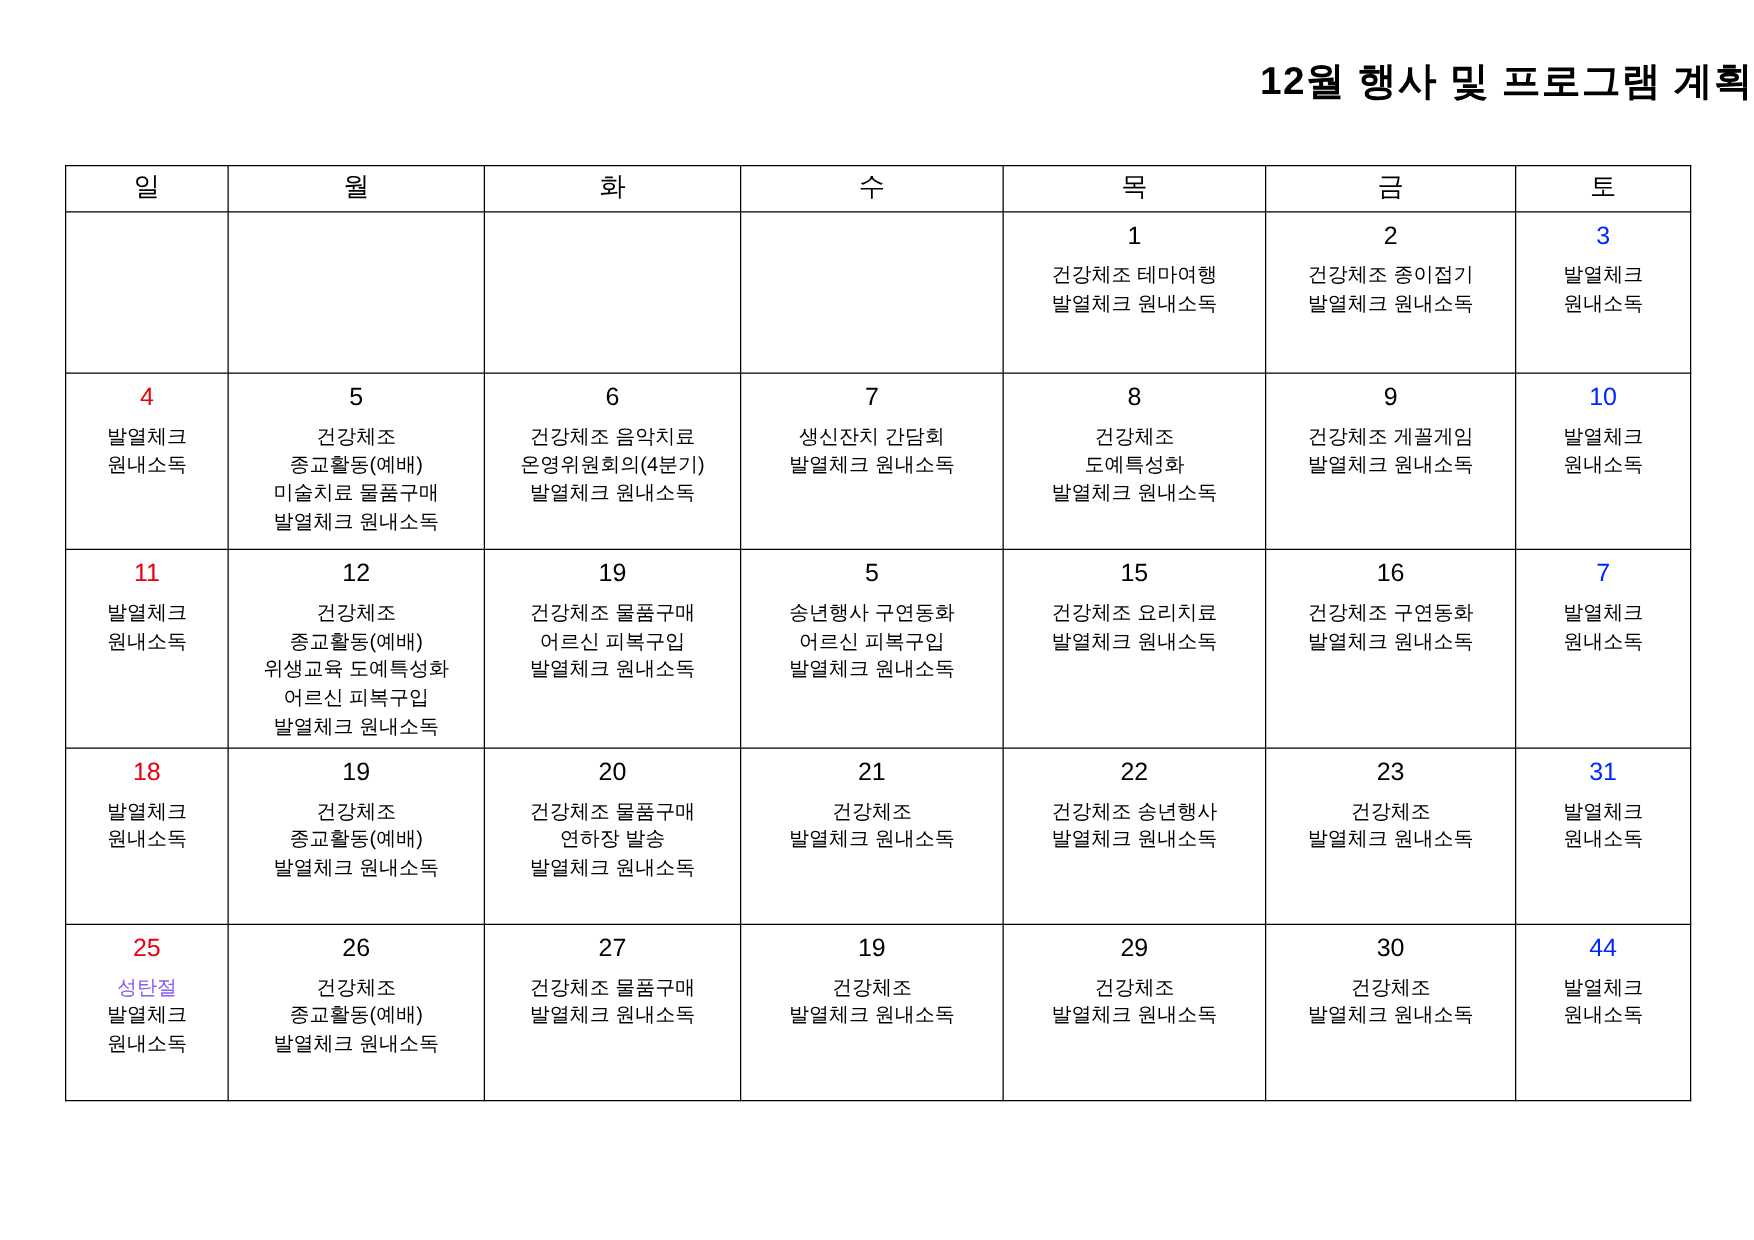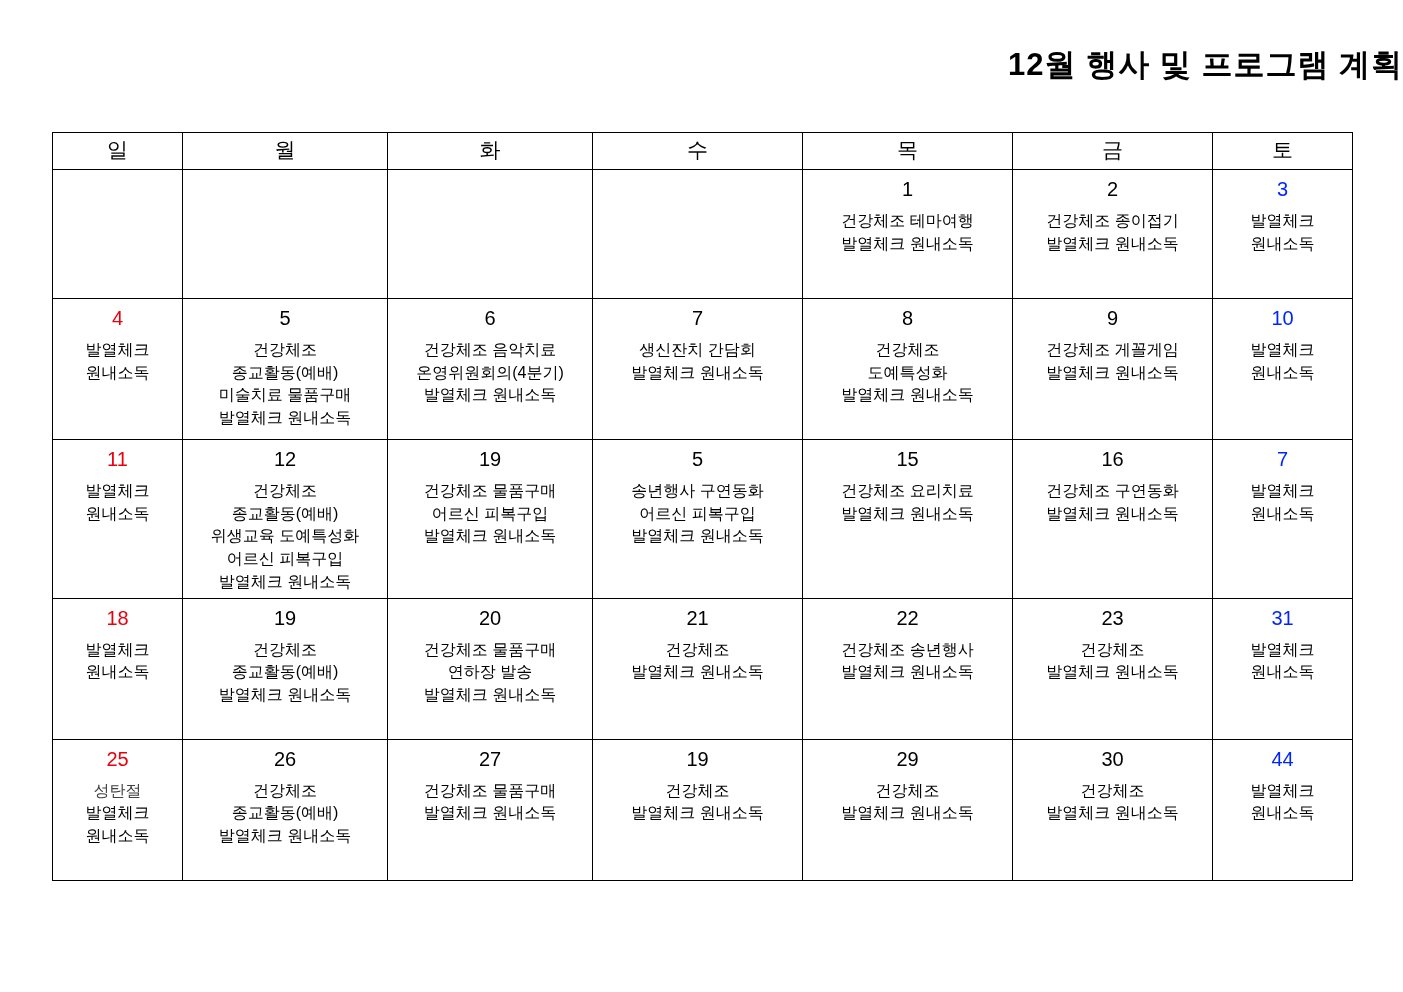--- a/index.html
+++ b/index.html
@@ -76,21 +76,21 @@
   .daynum.sun { color: #e8000d; }
   .daynum.sat { color: #0026ff; }
   .events {
     font-size: 16px;
     line-height: 1.42;
     padding: 6px 4px 4px 4px;
   }
   .events .ev {
     white-space: nowrap;
   }
-  .events .ev.red { color: #404040; }
+  .events .ev.red { color: #8b5cf6; }
   .empty-cell {
     height: 128px;
   }
 </style>
 </head>
 <body>
 
 <div class="page">
 
   <h1 class="title">12월 행사 및 프로그램 계획</h1>

